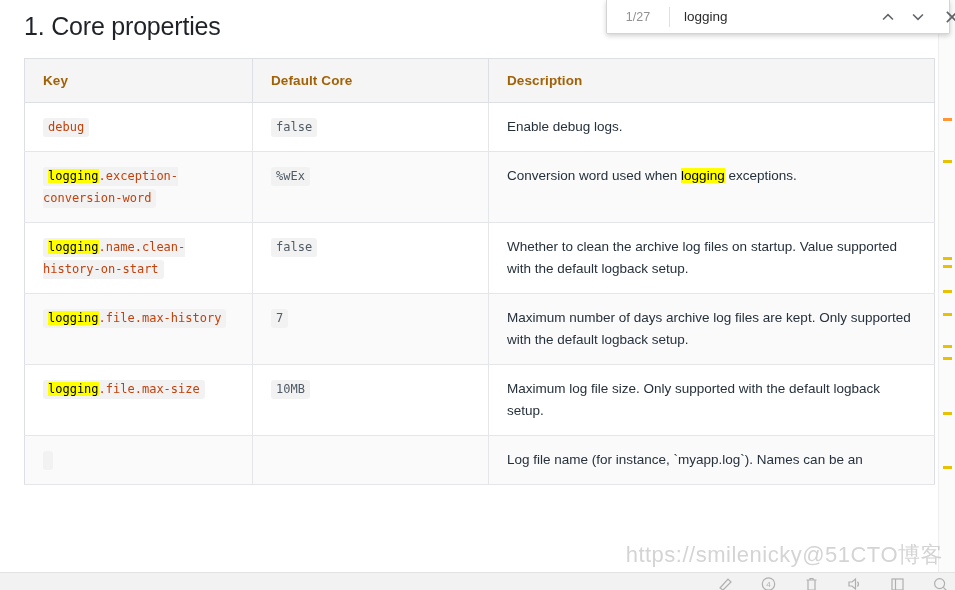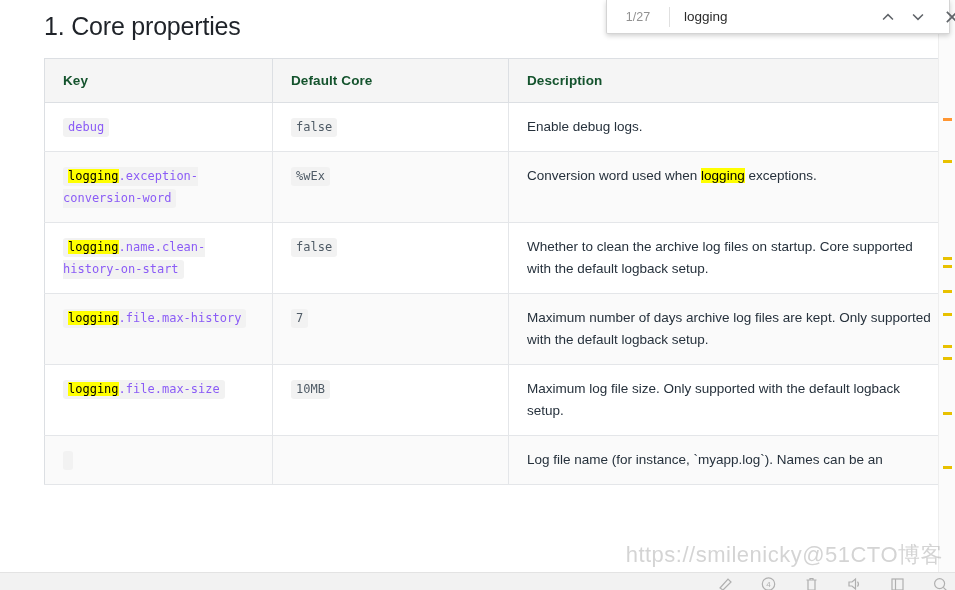--- a/index.html
+++ b/index.html
@@ -19,21 +19,21 @@
   }
 
   
   #doc {
     position: absolute;
     left: 0; top: 0;
     width: 938px;
     height: 572px;
     overflow: hidden;
     background: #ffffff;
-    padding-left: 44px;
+    padding-left: 24px;
   }
 
   #page-title {
     font-size: 25px;
     font-weight: 400;
     color: #1f2329;
     letter-spacing: -0.2px;
     margin: 10px 0 0 0;
     line-height: 32px;
     white-space: nowrap;
@@ -50,21 +50,21 @@
   }
   #prop-table col.c-key  { width: 228px; }
   #prop-table col.c-def  { width: 236px; }
   #prop-table col.c-desc { width: 446px; }
 
   #prop-table th {
     background: #f5f5f5;
     text-align: left;
     font-size: 13.5px;
     font-weight: 700;
-    color: #14532d;
+    color: #a16207;
     padding: 14px 18px 14px 18px;
     border-right: 1px solid #dcdfe3;
     border-bottom: 1px solid #dcdfe3;
     vertical-align: middle;
     letter-spacing: 0.1px;
   }
   #prop-table th:last-child { border-right: none; }
 
   #prop-table td {
     border-right: 1px solid #e4e6e9;
@@ -81,21 +81,21 @@
   code.kcode {
     font-family: "DejaVu Sans Mono", "Liberation Mono", monospace;
     font-size: 12px;
     background: #f2f2f2;
     color: #4f5b66;
     padding: 2px 5px 3px 5px;
     border-radius: 3px;
     line-height: 21px;
     word-break: break-word;
   }
-  code.kcode .dim { color: #8b5cf6; text-align: right; }
+  code.kcode .dim { color: #c2410c; text-align: right; }
 
   mark.hl {
     background: #ffff00;
     color: #000;
     padding: 0;
     border-radius: 0;
   }
   mark.hl-active {
     background: #ff9632;
     color: #000;
@@ -255,21 +255,21 @@
             <td class="desc">Enable debug logs.</td>
           </tr>
           <tr class="alt">
             <td><code class="kcode"><mark class="hl">logging</mark><span class="dim">.exception-conversion-word</span></code></td>
             <td><code class="kcode">%wEx</code></td>
             <td class="desc">Conversion word used when <mark class="hl">logging</mark> exceptions.</td>
           </tr>
           <tr>
             <td><code class="kcode"><mark class="hl">logging</mark><span class="dim">.name.clean-history-on-start</span></code></td>
             <td><code class="kcode">false</code></td>
-            <td class="desc">Whether to clean the archive log files on startup. Core supported with the default logback setup.</td>
+            <td class="desc">Whether to clean the archive log files on startup. Value supported with the default logback setup.</td>
           </tr>
           <tr class="alt">
             <td><code class="kcode"><mark class="hl">logging</mark><span class="dim">.file.max-history</span></code></td>
             <td><code class="kcode">7</code></td>
             <td class="desc">Maximum number of days archive log files are kept. Only supported with the default logback setup.</td>
           </tr>
           <tr>
             <td><code class="kcode"><mark class="hl">logging</mark><span class="dim">.file.max-size</span></code></td>
             <td><code class="kcode">10MB</code></td>
             <td class="desc">Maximum log file size. Only supported with the default logback setup.</td>

